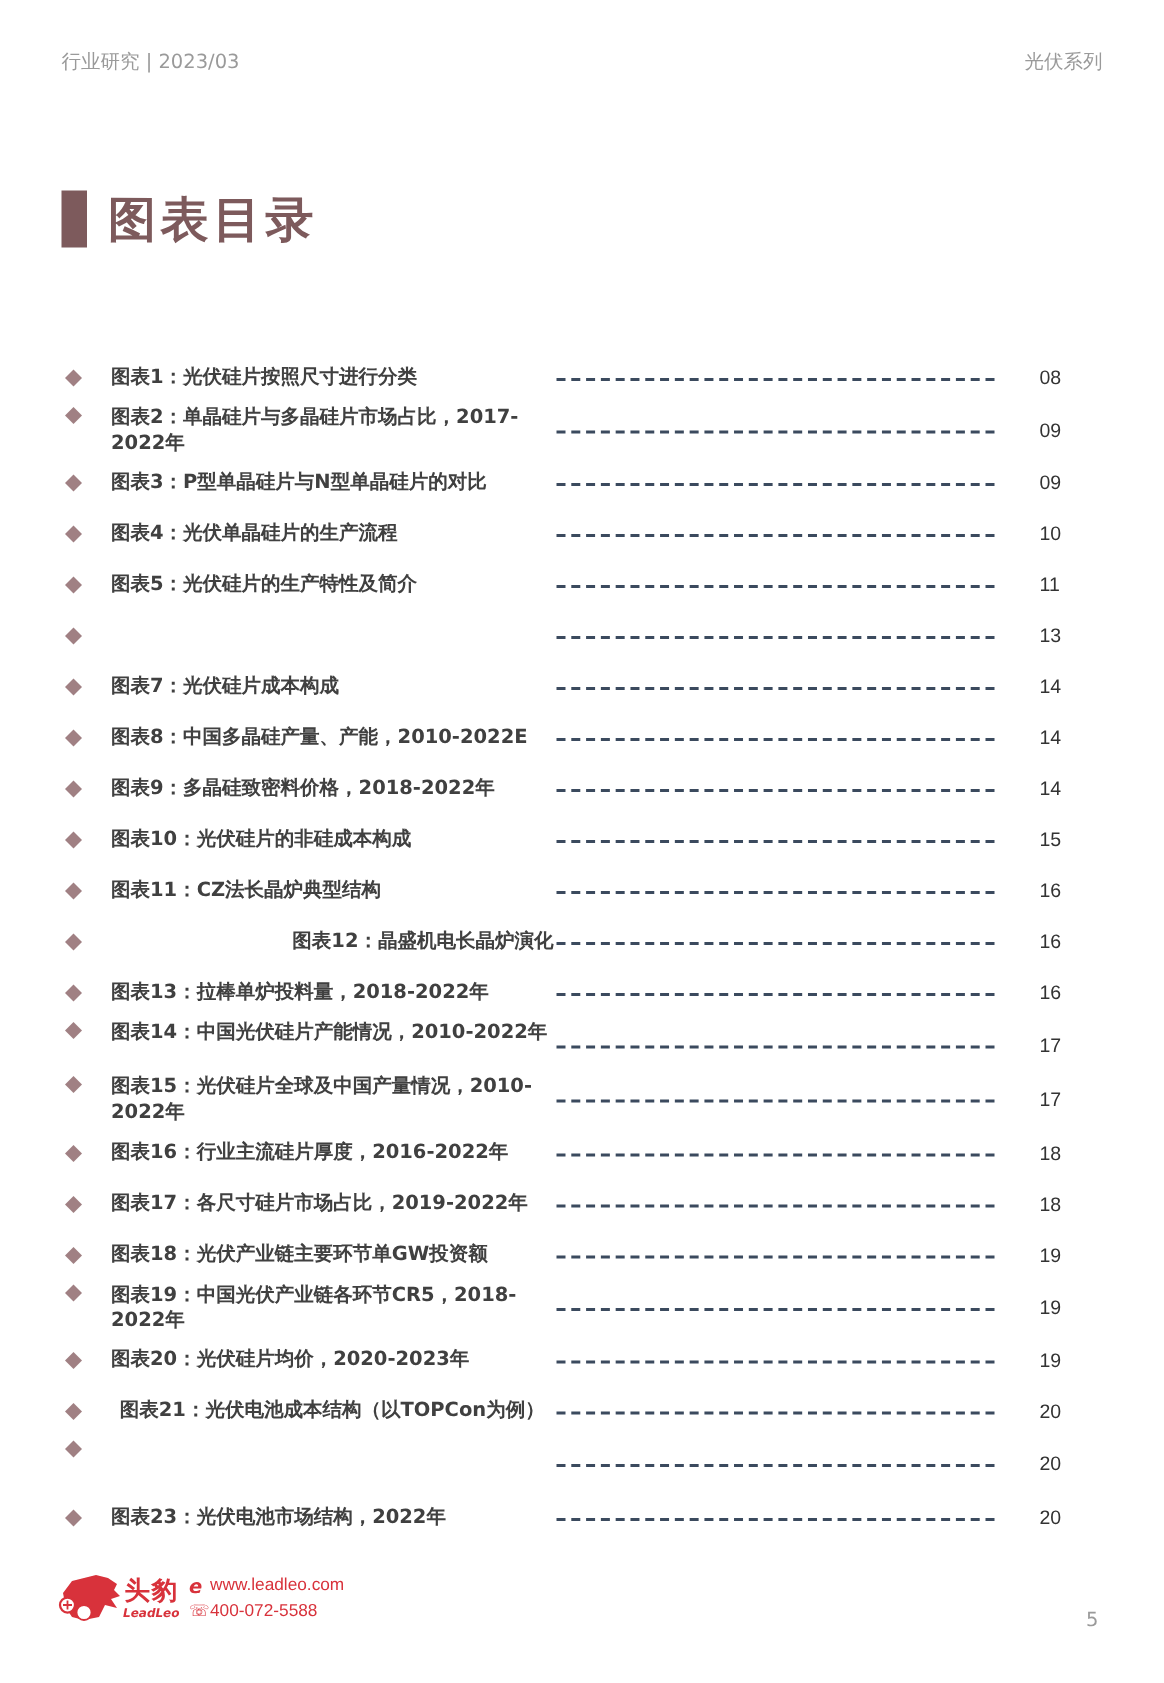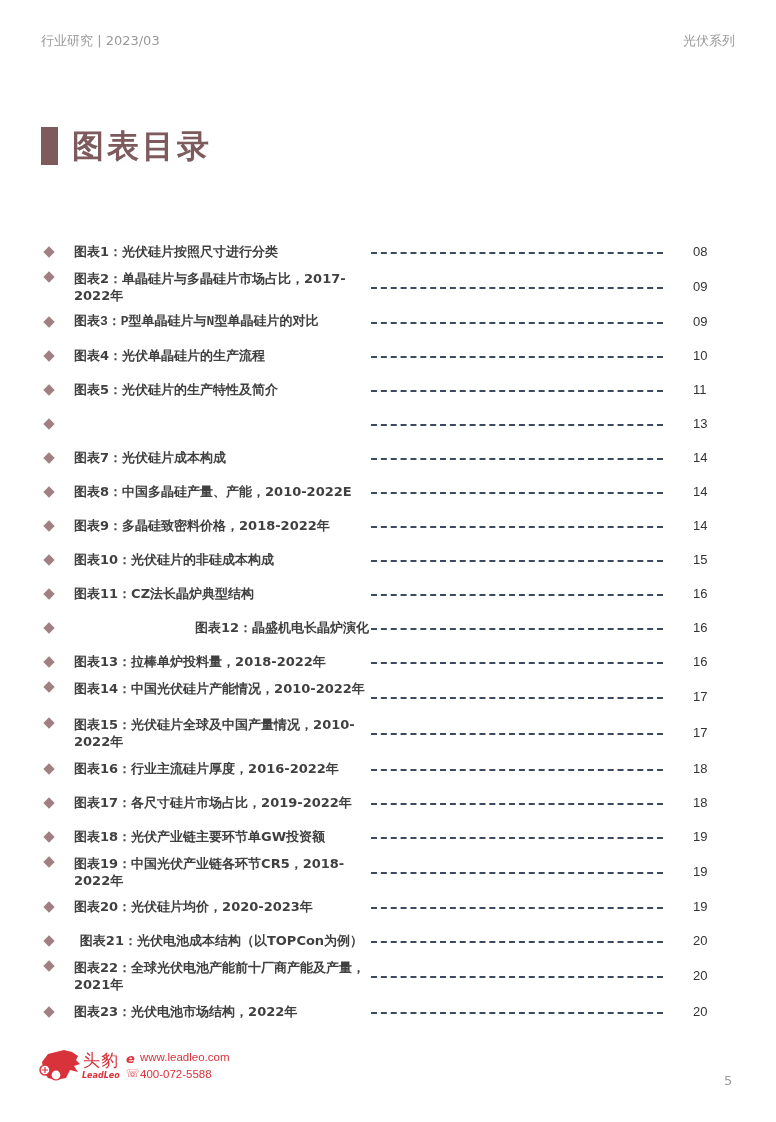--- a/index.html
+++ b/index.html
@@ -13,21 +13,21 @@
     .toc { position: absolute; left: 0; top: 0; width: 776px; }
     .toc-row { position: absolute; left: 0; width: 692px; height: 34px; }
     .bullet { position: absolute; left: 45px; width: 8px; height: 8px; background: #a08083;
               transform: rotate(45deg); }
     .label { position: absolute; left: 74px; width: 295px; font-size: 13px; font-weight: bold;
              color: #404040; line-height: 17px; }
     .dashes { position: absolute; left: 371px; width: 292px; height: 0;
               border-top: 2px dashed #3b4a5e; }
     .page { position: absolute; left: 693px; font-size: 13px; color: #333333; font-family: "Liberation Sans", sans-serif; }
     .footer-logo { position: absolute; left: 38px; top: 1048px; width: 44px; height: 34px; }
-    .brand-cn { position: absolute; left: 83px; top: 1049px; font-size: 17px; font-weight: normal; color: #d8323b; letter-spacing: 1px; }
+    .brand-cn { position: absolute; left: 83px; top: 1049px; font-size: 17px; font-weight: bold; color: #d8323b; letter-spacing: 1px; }
     .brand-en { position: absolute; left: 82px; top: 1071px; font-size: 8px; font-weight: bold; font-style: italic; color: #d8323b; }
     .web-icon { position: absolute; left: 126px; top: 1051px; font-size: 13px; font-weight: bold; font-style: italic; color: #d8323b; }
     .web { position: absolute; left: 140px; top: 1051px; font-size: 11.5px; color: #d8323b; font-family: "Liberation Sans", sans-serif; }
     .phone-icon { position: absolute; left: 126px; top: 1067px; font-size: 11px; color: #d8323b; }
     .phone { position: absolute; left: 140px; top: 1068px; font-size: 11.5px; color: #d8323b; font-family: "Liberation Sans", sans-serif; }
     .page-num { position: absolute; left: 724px; top: 1073px; font-size: 13px; color: #9a9a9a; }
   </style>
 </head>
 <body>
 
@@ -47,21 +47,21 @@
       <div class="page" style="top: 9px;">08</div>
     </div>
     <div class="toc-row" style="top: 270px;">
       <div class="bullet" style="top: 3px;"></div>
       <div class="label" style="top: 0px;">图表2：单晶硅片与多晶硅片市场占比，2017-2022年</div>
       <div class="dashes" style="top: 17px;"></div>
       <div class="page" style="top: 9px;">09</div>
     </div>
     <div class="toc-row" style="top: 305px;">
       <div class="bullet" style="top: 13px;"></div>
-      <div class="label" style="top: 8px; font-family: Liberation Mono, monospace;">图表3：P型单晶硅片与N型单晶硅片的对比</div>
+      <div class="label" style="top: 8px;">图表3：P型单晶硅片与N型单晶硅片的对比</div>
       <div class="dashes" style="top: 17px;"></div>
       <div class="page" style="top: 9px;">09</div>
     </div>
     <div class="toc-row" style="top: 339px;">
       <div class="bullet" style="top: 13px;"></div>
       <div class="label" style="top: 8px;">图表4：光伏单晶硅片的生产流程</div>
       <div class="dashes" style="top: 17px;"></div>
       <div class="page" style="top: 9px;">10</div>
     </div>
     <div class="toc-row" style="top: 373px;">
@@ -160,21 +160,20 @@
       <div class="page" style="top: 9px;">19</div>
     </div>
     <div class="toc-row" style="top: 924px;">
       <div class="bullet" style="top: 13px;"></div>
       <div class="label" style="top: 8px; text-align: center;">图表21：光伏电池成本结构（以TOPCon为例）</div>
       <div class="dashes" style="top: 17px;"></div>
       <div class="page" style="top: 9px;">20</div>
     </div>
     <div class="toc-row" style="top: 959px;">
       <div class="bullet" style="top: 3px;"></div>
-      <div class="label" style="top: 0px;">图表22：全球光伏电池产能前十厂商产能及产量，2021年</div>
       <div class="dashes" style="top: 17px;"></div>
       <div class="page" style="top: 9px;">20</div>
     </div>
     <div class="toc-row" style="top: 995px;">
       <div class="bullet" style="top: 13px;"></div>
       <div class="label" style="top: 8px;">图表23：光伏电池市场结构，2022年</div>
       <div class="dashes" style="top: 17px;"></div>
       <div class="page" style="top: 9px;">20</div>
     </div>
   </div>

